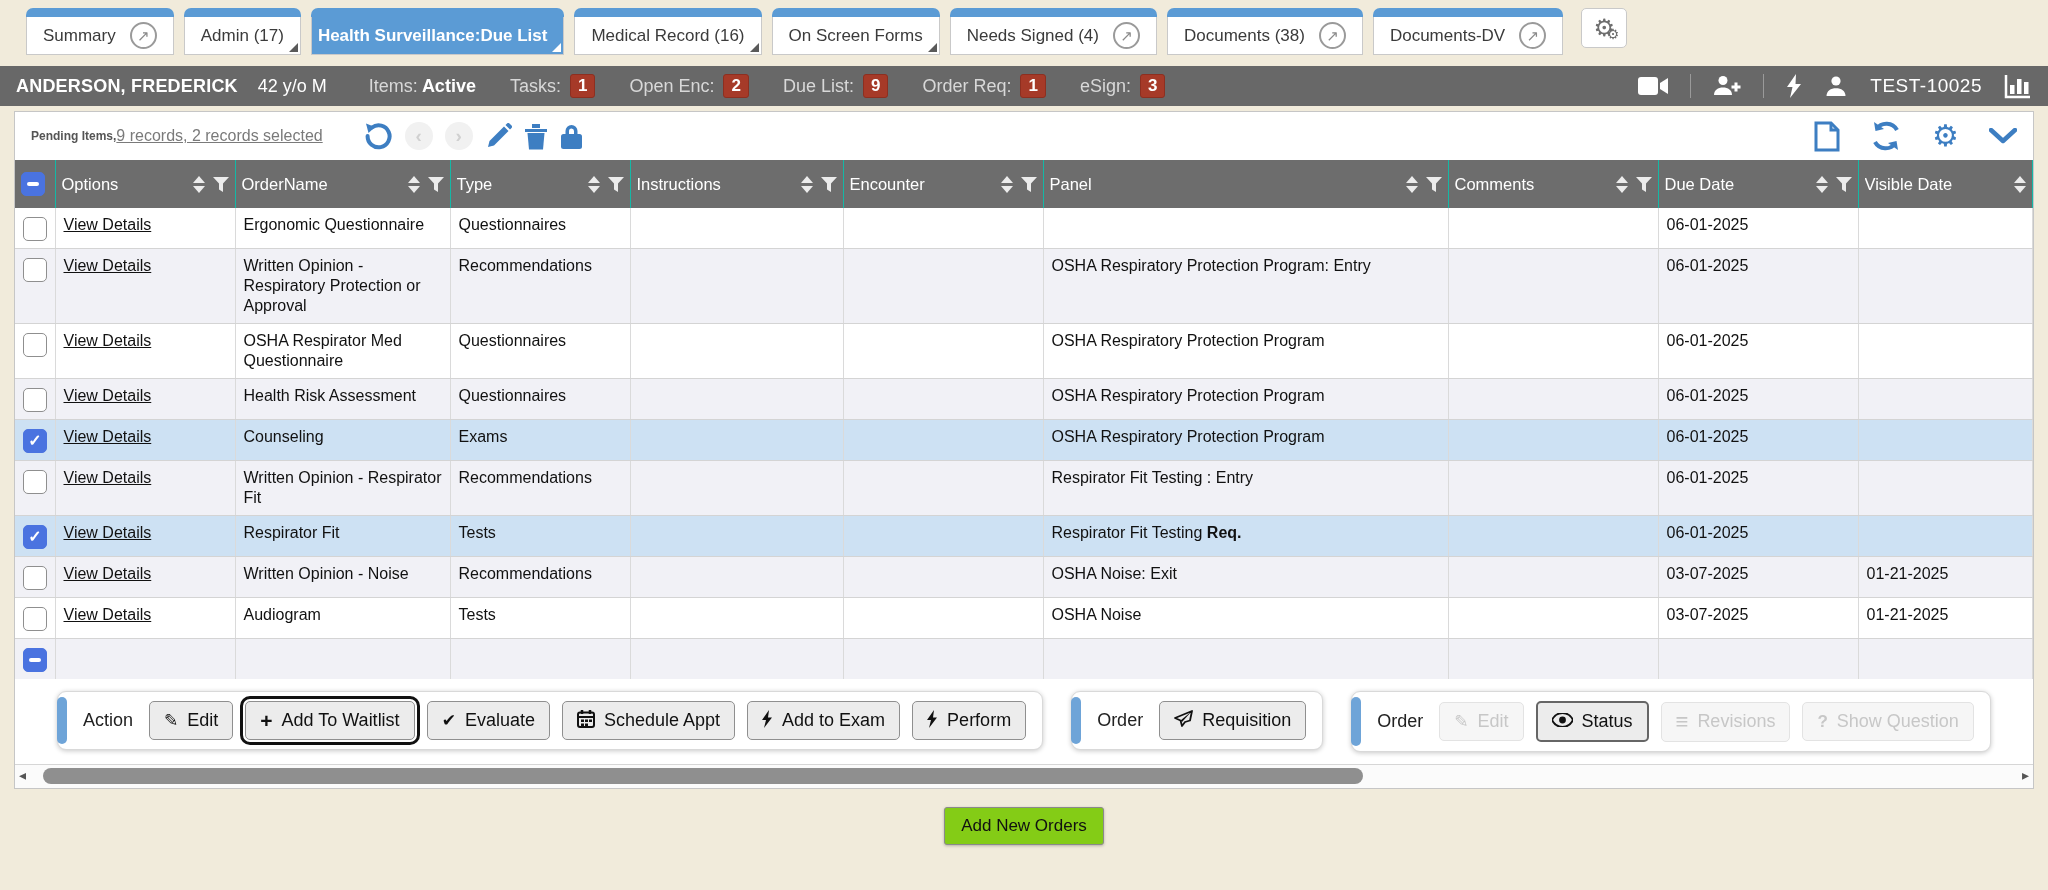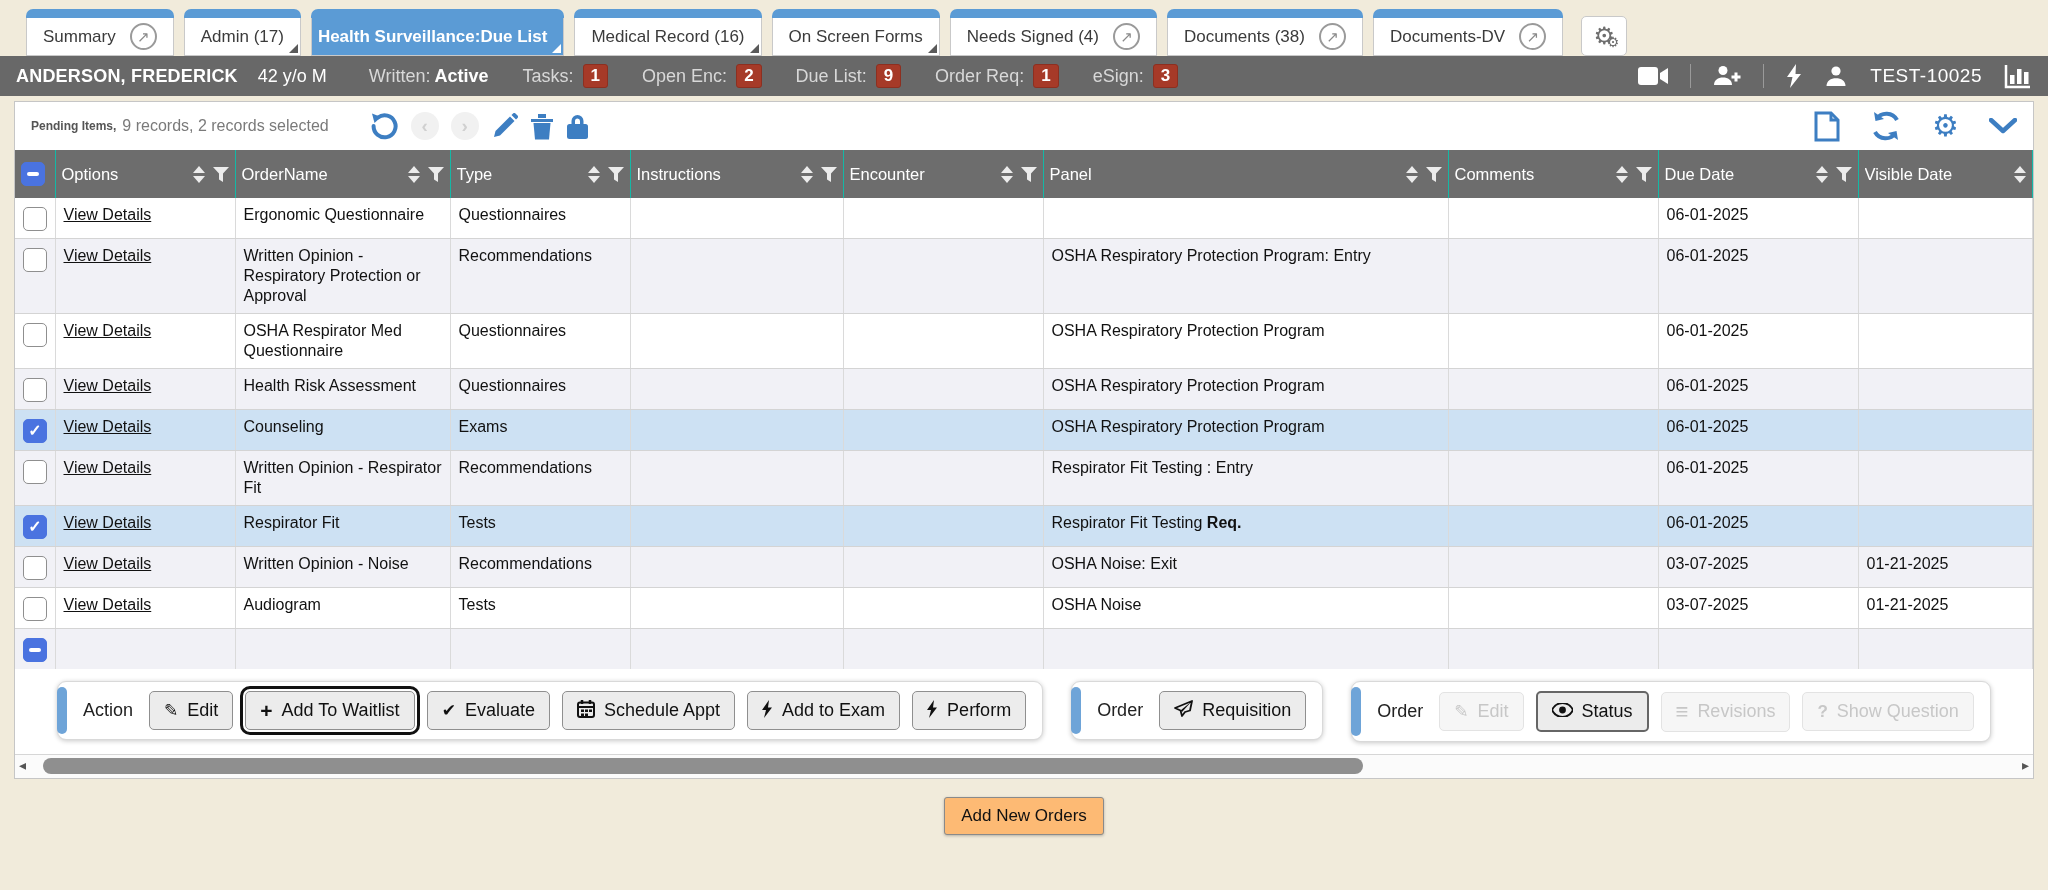--- a/index.html
+++ b/index.html
@@ -1,20 +1,20 @@
 <!DOCTYPE html>
 <html><head>
 <meta charset="utf-8">
 <style>
   * { margin:0; padding:0; box-sizing:border-box; }
   html,body { width:2048px; height:890px; overflow:hidden;
     font-family:"Liberation Sans", sans-serif; background:#f1ebdb; }
 
   
-  .tabbar { display:flex; align-items:flex-end; padding:8px 0 0 26px; height:56px; }
+  .tabbar { display:flex; align-items:flex-start; padding:8px 0 0 26px; height:66px; }
   .tab { position:relative; display:flex; flex-direction:column; margin-right:10px; cursor:pointer; }
   .tab-strip { height:9px; background:#5b9bd5; border-radius:7px 7px 0 0; }
   .tab-body { display:flex; align-items:center; background:#fff; border:1px solid #c9c9c9; border-top:none;
     padding:0 16px; height:38px; font-size:17px; color:#3b3b3b; }
   .tab.active .tab-body { background:#5b9bd5; color:#fff; font-weight:bold;padding-left:6px; }
   .tab-label { white-space:nowrap; }
   .tab-popup { display:flex; align-items:center; justify-content:center; width:27px; height:27px;
     border:2px solid #9a9a9a; border-radius:50%; color:#8a8a8a; font-size:15px; margin-left:14px; background:#fff; }
   .corner { position:absolute; right:3px; bottom:3px; width:0; height:0;
     border-left:9px solid transparent; border-bottom:9px solid #5a5a5a; }
@@ -38,21 +38,21 @@
   .b-right { margin-left:auto; display:flex; align-items:center; gap:22px; }
   .b-sep { width:1px; height:24px; background:#9a9a9a; }
   .b-right svg { display:block; }
   .b-id { font-size:19px; letter-spacing:.5px; }
 
   
   .panel { margin:5px 14px 0 14px; background:#fff; border:1px solid #c6c6c6; }
 
   .toolbar { display:flex; align-items:center; height:48px; padding:0 16px; background:#fff; }
   .t-title { font-weight:bold; font-size:12px; color:#555; }
-  .t-sub { font-size:16px; color:#7a7a7a; margin-left:6px; }
+  .t-sub { font-size:16px; color:#7a7a7a; margin-left:0;text-decoration:underline; }
   .t-icons { display:flex; align-items:center; margin-left:40px; gap:12px; }
   .circ { width:28px; height:28px; border-radius:50%; background:#f1f1f1; color:#d0d0d0;
     display:flex; align-items:center; justify-content:center; font-size:19px; font-weight:bold; }
   .persel { display:flex; align-items:center; justify-content:space-between; width:200px; height:37px;
     border:1.5px solid #444; border-radius:2px; background:#fff; padding:0 10px 0 14px;
     font-size:17px; color:#111; margin:0 10px; cursor:pointer; }
   .t-right { margin-left:auto; display:flex; align-items:center; gap:30px; }
   .t-right svg, .t-icons svg { display:block; }
 
   
@@ -98,21 +98,21 @@
   
   .hscroll { position:relative; height:24px; border-top:1px solid #d6d6d6; background:#fbfbfb; }
   .hs-arrow { position:absolute; top:2px; font-size:14px; color:#555; }
   .hs-left { left:4px; } .hs-right { right:4px; }
   .hs-thumb { position:absolute; left:28px; top:3px; width:1320px; height:16px; background:#8f8f8f;
     border-radius:9px; cursor:grab; }
 
   
   .footer { display:flex; justify-content:center; padding-top:18px; }
   .add-orders { font-family:"Liberation Sans", sans-serif; font-size:17px; color:#111;
-    background:#fdba74; border:1px solid #8a8a8a; border-radius:3px; padding:8px 16px;
+    background:#84cc16; border:1px solid #8a8a8a; border-radius:3px; padding:8px 16px;
     box-shadow:0 1px 3px rgba(0,0,0,.25); cursor:pointer; }
 </style>
 </head>
 <body>
 
 <div class="tabbar">
   <div class="tab">
     <div class="tab-strip"></div>
     <div class="tab-body">
       <span class="tab-label">Summary</span>
@@ -171,21 +171,21 @@
   <div class="gear-btn">
     <span class="g1">⚙</span>
     <span class="g2">⚙</span>
   </div>
 </div>
 
 <div class="banner">
   <span class="b-name">ANDERSON, FREDERICK</span>
   <span class="b-age">42 y/o M</span>
   <span class="b-status">
-    <span>Written:</span><b>Active</b>
+    <span>Items:</span><b>Active</b>
   </span>
   <span class="b-counter">
     <span>Tasks:</span>
     <span class="badge">1</span>
   </span>
   <span class="b-counter">
     <span>Open Enc:</span>
     <span class="badge">2</span>
   </span>
   <span class="b-counter">

